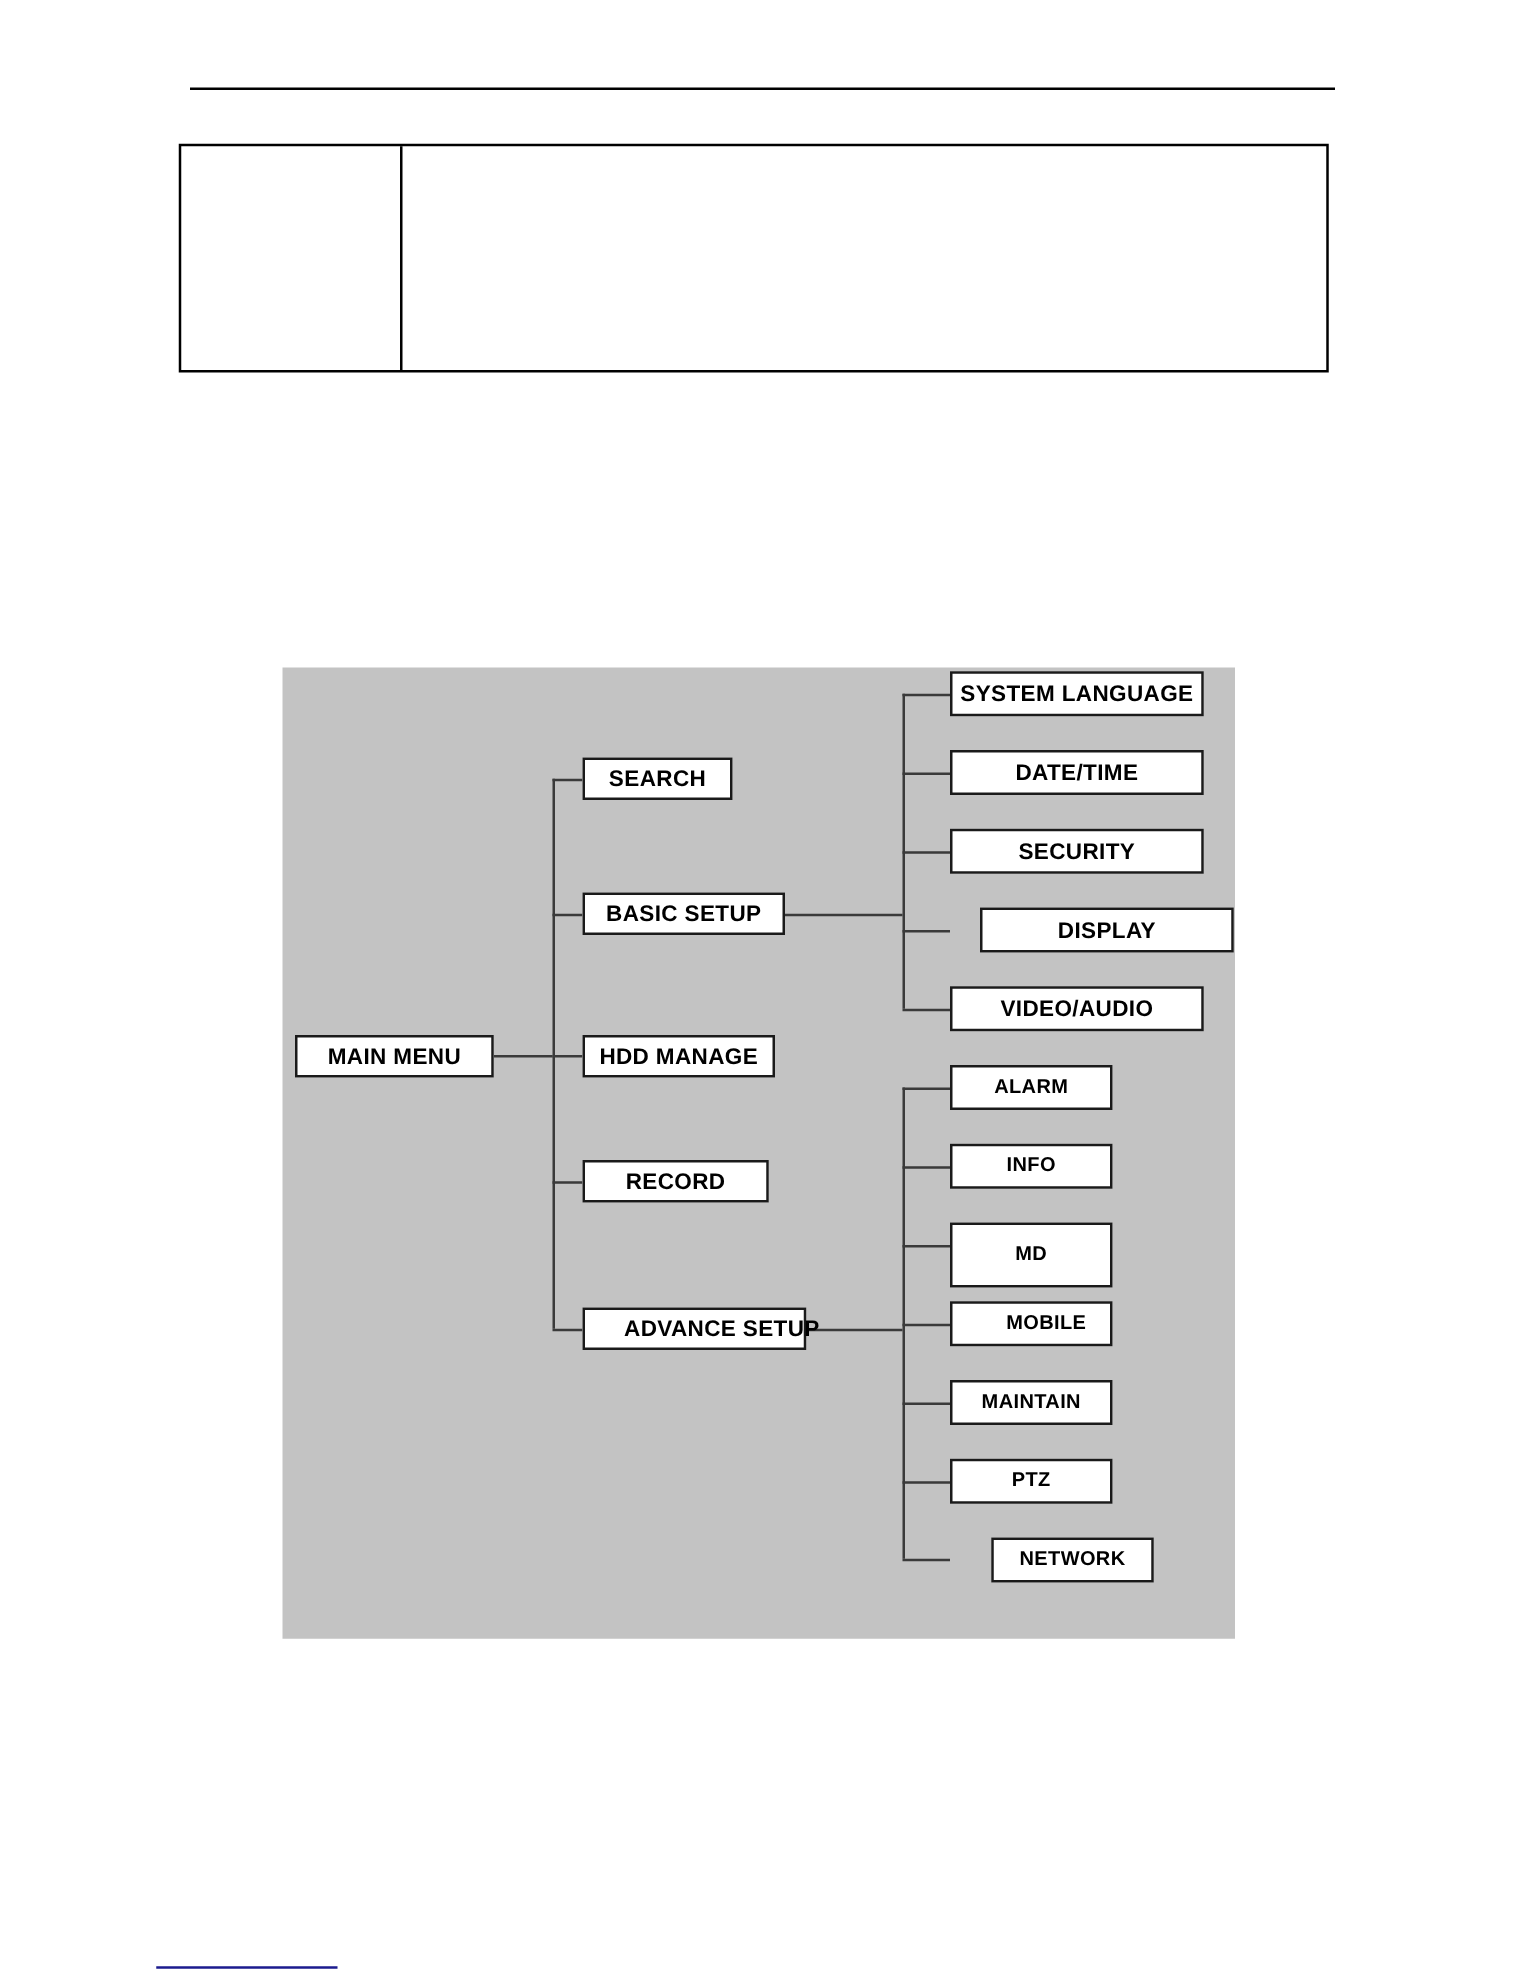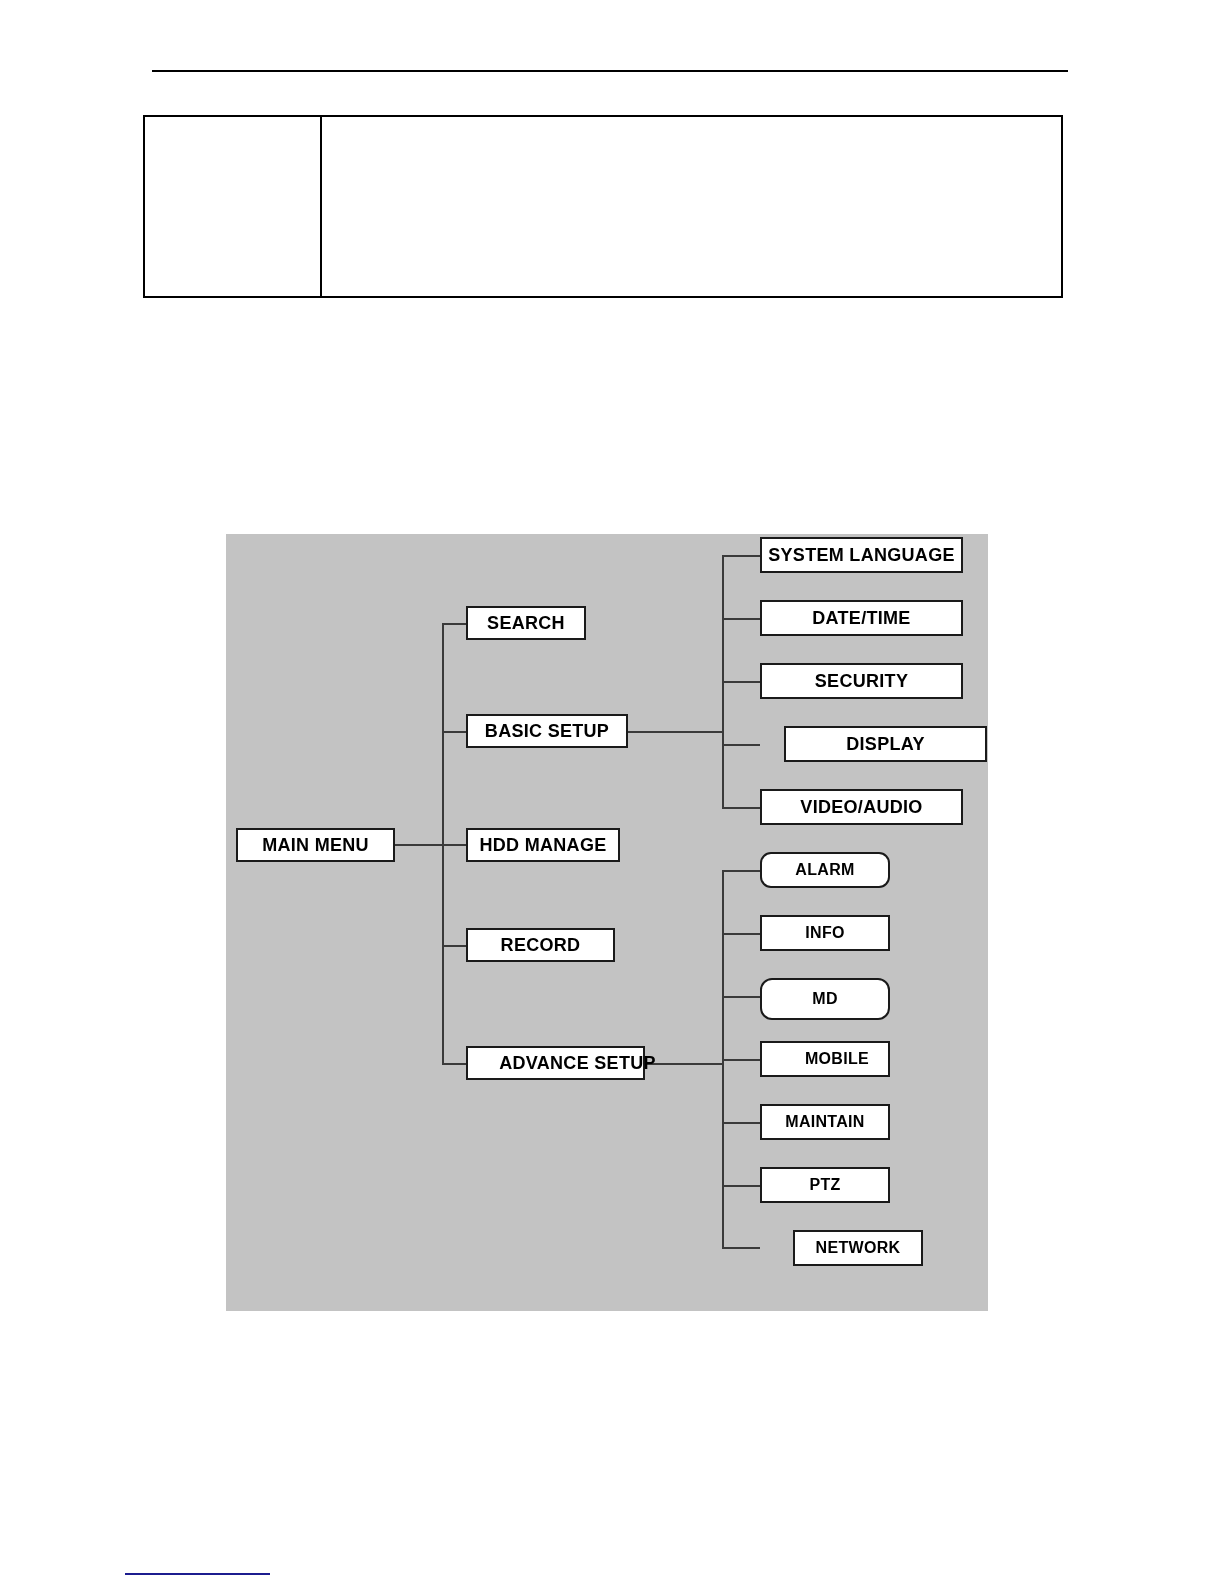--- a/index.html
+++ b/index.html
@@ -160,23 +160,23 @@
     <div class="node" style="left:240px; top:294px; width:154px; height:34px;">HDD MANAGE</div>
     <div class="node" style="left:240px; top:394px; width:149px; height:34px;">RECORD</div>
     <div class="node" style="left:240px; top:512px; width:179px; height:34px;padding-left:44px;">ADVANCE SETUP</div>
 
     <div class="node" style="left:534px; top:3px; width:203px; height:36px;">SYSTEM LANGUAGE</div>
     <div class="node" style="left:534px; top:66px; width:203px; height:36px;">DATE/TIME</div>
     <div class="node" style="left:534px; top:129px; width:203px; height:36px;">SECURITY</div>
     <div class="node" style="left:534px; top:192px; width:203px; height:36px;margin-left:24px;">DISPLAY</div>
     <div class="node" style="left:534px; top:255px; width:203px; height:36px;">VIDEO/AUDIO</div>
 
-    <div class="node small" style="left:534px; top:318px; width:130px; height:36px;border-radius:11px;">ALARM</div>
+    <div class="node small" style="left:534px; top:318px; width:130px; height:36px;">ALARM</div>
     <div class="node small" style="left:534px; top:381px; width:130px; height:36px;">INFO</div>
-    <div class="node small" style="left:534px; top:444px; width:130px; height:42px;border-radius:12px;">MD</div>
+    <div class="node small" style="left:534px; top:444px; width:130px; height:52px;">MD</div>
     <div class="node small" style="left:534px; top:507px; width:130px; height:36px;padding-left:24px;">MOBILE</div>
     <div class="node small" style="left:534px; top:570px; width:130px; height:36px;">MAINTAIN</div>
     <div class="node small" style="left:534px; top:633px; width:130px; height:36px;">PTZ</div>
     <div class="node small" style="left:534px; top:696px; width:130px; height:36px;margin-left:33px;">NETWORK</div>
 
   </div>
 
   <div class="footer-rule"></div>
 
 </div>

